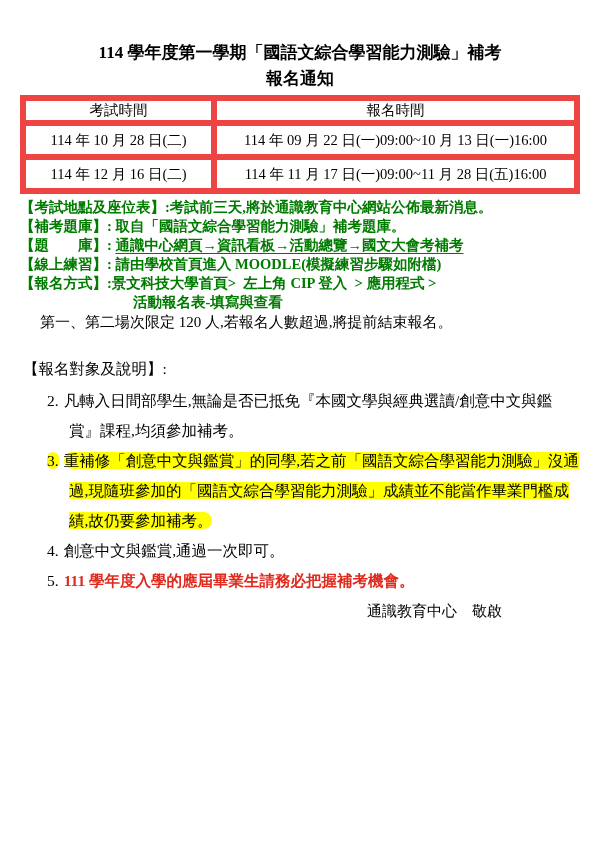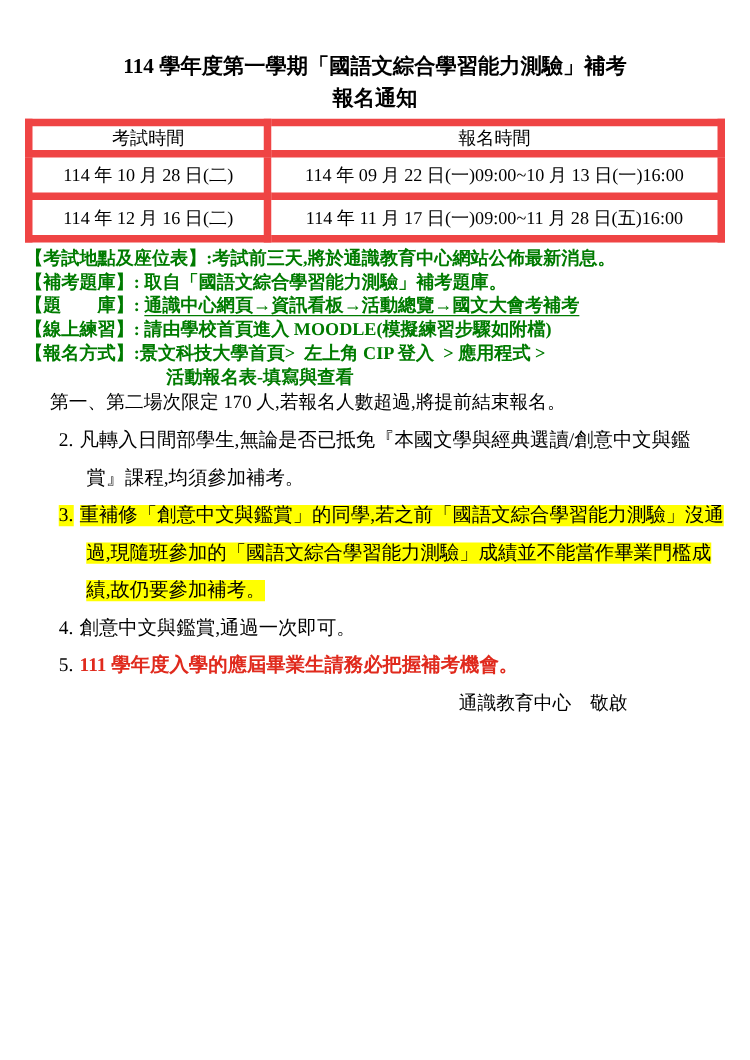--- a/index.html
+++ b/index.html
@@ -2,21 +2,21 @@
 <html lang="zh-Hant" style="--green: #007b00; --red: #e02a1d; --yellow: #ffff00; --ink: #000000; --paper: #ffffff;"><head>
 <meta charset="utf-8">
 <style>
   :root{
     --green:#007b00;
     --red:#e02a1d;
     --yellow:#ffff00;
     --ink:#000000;
     --paper:#ffffff;
   }
-  *{box-sizing:border-box;}
+  *{box-sizing:border-box;border-radius:24px;}
   html,body{margin:0;padding:0;}
   body{
     width:600px;height:848px;
     background:var(--paper);
     color:var(--ink);
     font-family:"Liberation Serif","DejaVu Serif",serif;
   }
   .page{
     width:600px;height:848px;
     padding:40px 20px 0 20px;
@@ -135,22 +135,23 @@
       <span class="lbl">【線上練習】: </span><span class="txt">請由學校首頁進入 MOODLE(模擬練習步驟如附檔)</span>
     </div>
     <div class="info-line">
       <span class="lbl">【報名方式】:</span><span class="txt">景文科技大學首頁&gt;  左上角 CIP 登入  &gt; 應用程式 &gt;</span>
     </div>
     <div class="info-line cont">
       <span class="txt">活動報名表-填寫與查看</span>
     </div>
   </div>
 
-  <div class="note">第一、第二場次限定 170 人,若報名人數超過,將提前結束報名。</div>
+  <div class="note">第一、第二場次限定 120 人,若報名人數超過,將提前結束報名。</div>
 
+  <div class="heading">【報名對象及說明】:</div>
 
   <div class="list">
     <div class="item">
       <span class="num">2.</span><span class="txt">凡轉入日間部學生,無論是否已抵免『本國文學與經典選讀/創意中文與鑑賞』課程,均須參加補考。</span>
     </div>
     <div class="item">
       <span class="num hl">3.</span><span class="txt hl">重補修「創意中文與鑑賞」的同學,若之前「國語文綜合學習能力測驗」沒通過,現隨班參加的「國語文綜合學習能力測驗」成績並不能當作畢業門檻成績,故仍要參加補考。</span>
     </div>
     <div class="item">
       <span class="num">4.</span><span class="txt">創意中文與鑑賞,通過一次即可。</span>

